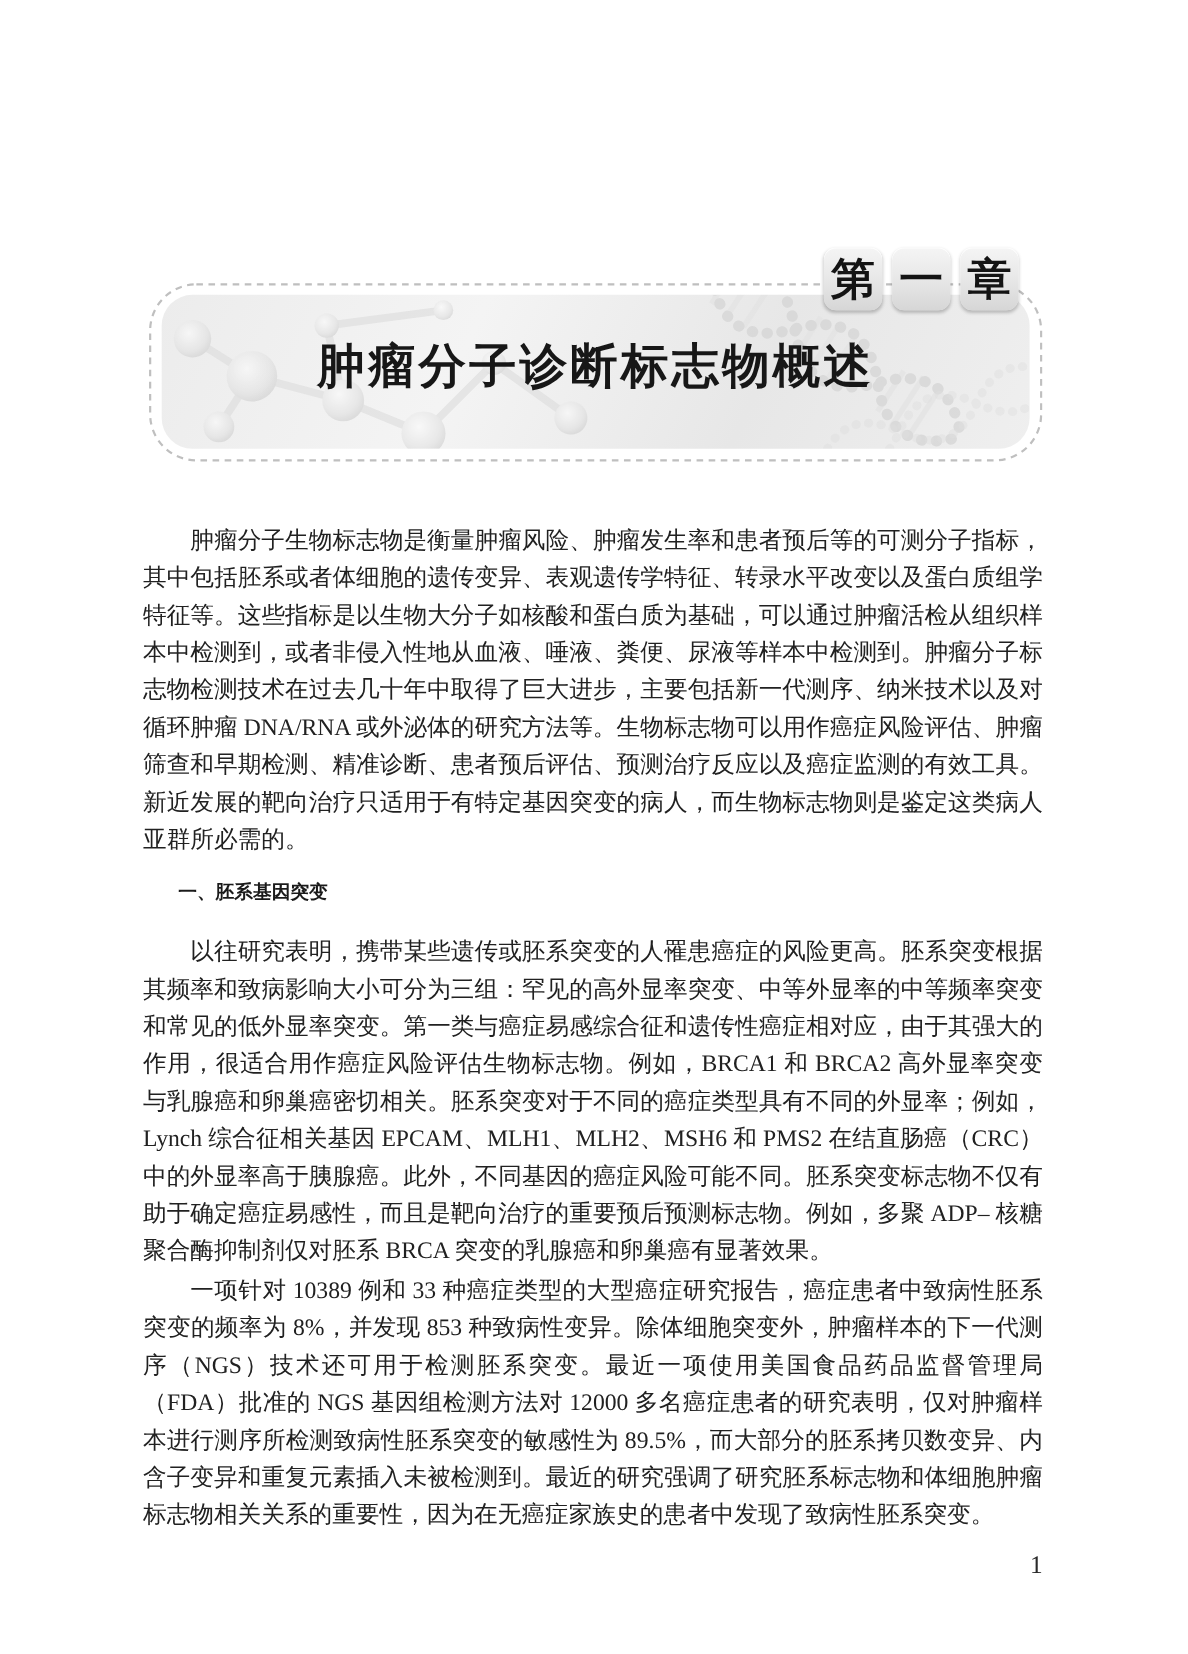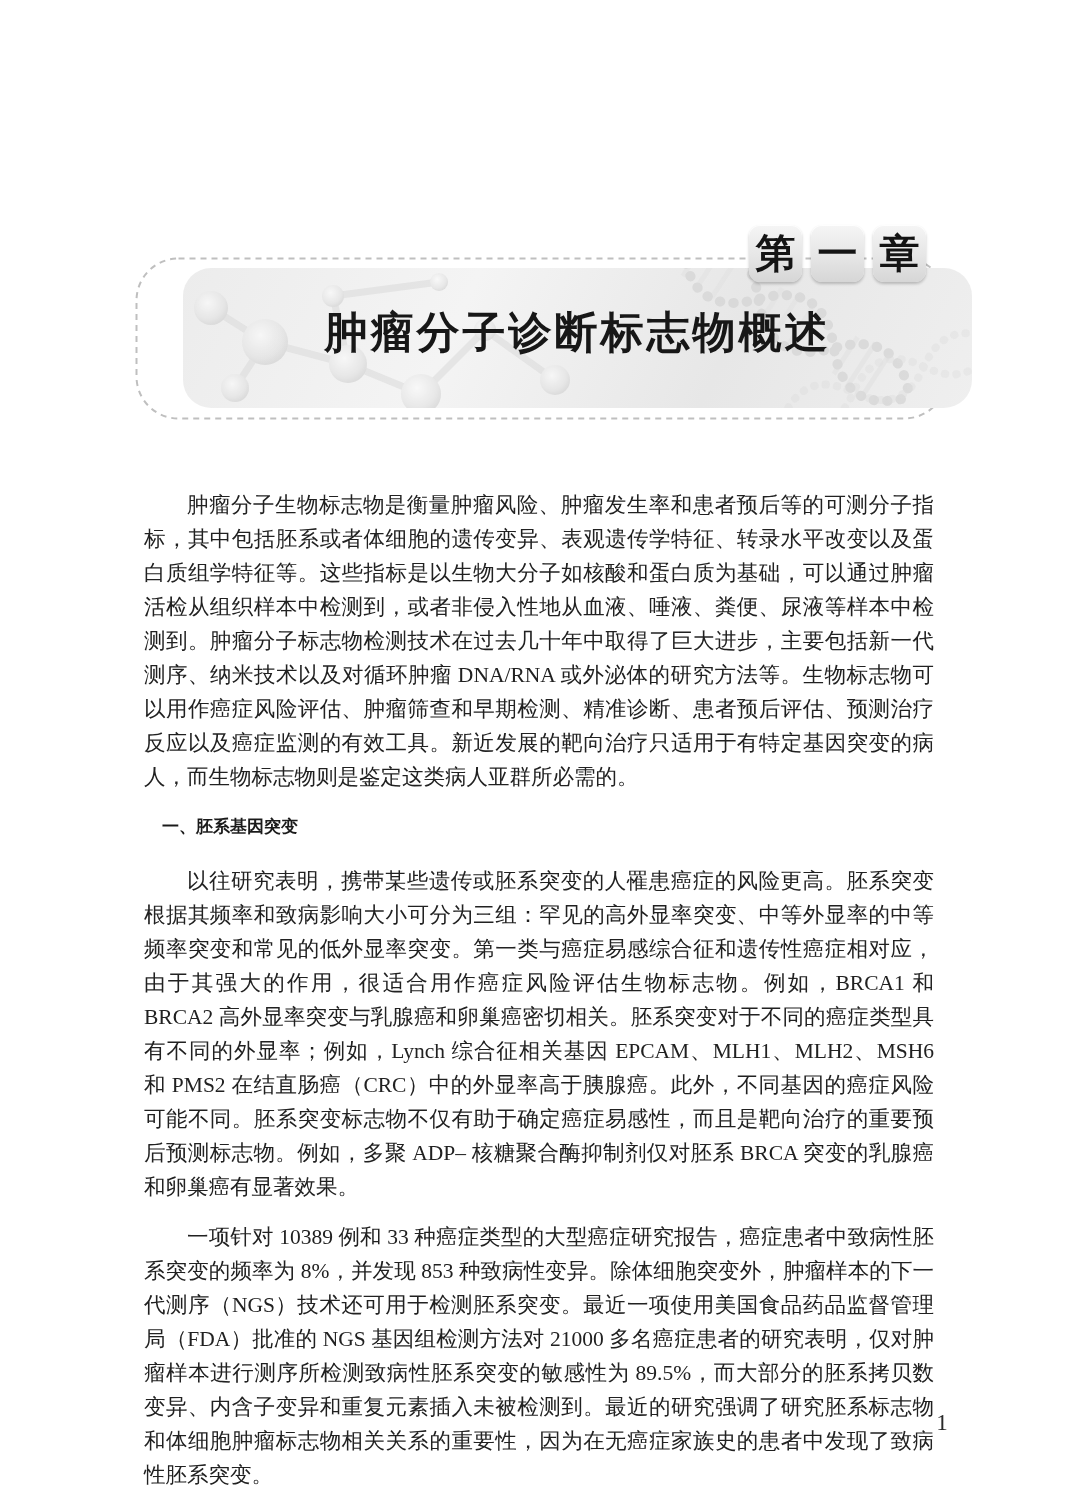--- a/index.html
+++ b/index.html
@@ -12,21 +12,20 @@
   }
   .page{position:absolute;left:0;top:0;width:1080px;height:1504px;background:#fff;}
 
   
   .banner-wrap{position:absolute;left:135px;top:257px;width:813px;height:163px;}
   .banner-dashed{position:absolute;left:0;top:0;width:813px;height:163px;}
   .banner-inner{
     position:absolute;left:12px;top:11px;width:789px;height:140px;
     border-radius:28px;overflow:hidden;
     background:linear-gradient(115deg,#ececec 0%,#f4f4f4 35%,#e7e7e7 68%,#efefef 100%);
-    margin-left:36px;
   }
   .banner-art{position:absolute;left:0;top:0;width:789px;height:140px;opacity:.7;}
   .banner-title{
     position:absolute;left:0;top:50%;width:100%;
     transform:translateY(-58%);
     text-align:center;
     font-size:43px;font-weight:700;color:#171717;
     letter-spacing:3px;
     font-family:"Liberation Serif","DejaVu Serif",serif;
   }
@@ -39,21 +38,21 @@
     font-size:40px;font-weight:700;color:#141414;
     font-family:"Liberation Serif","DejaVu Serif",serif;
   }
 
   
   .article{
     position:absolute;left:128px;top:472px;width:822px;
     font-size:21.5px;line-height:34px;color:#212121;
     text-align:justify;
   }
-  .article p{margin:16px;text-indent:2em;}
+  .article p{margin:2px;text-indent:2em;}
   .section-heading{
     margin:14px 0 20px 0;
     text-indent:2em;
     font-family:"Liberation Sans","DejaVu Sans",sans-serif;
     font-weight:700;font-size:17px;color:#1a1a1a;
     line-height:34px;
   }
 
   
   .page-number{
@@ -136,17 +135,17 @@
       <div class="chapter-box">第</div>
       <div class="chapter-box">一</div>
       <div class="chapter-box">章</div>
     </div>
   </div>
 
   <div class="article">
     <p>肿瘤分子生物标志物是衡量肿瘤风险、肿瘤发生率和患者预后等的可测分子指标，其中包括胚系或者体细胞的遗传变异、表观遗传学特征、转录水平改变以及蛋白质组学特征等。这些指标是以生物大分子如核酸和蛋白质为基础，可以通过肿瘤活检从组织样本中检测到，或者非侵入性地从血液、唾液、粪便、尿液等样本中检测到。肿瘤分子标志物检测技术在过去几十年中取得了巨大进步，主要包括新一代测序、纳米技术以及对循环肿瘤 DNA/RNA 或外泌体的研究方法等。生物标志物可以用作癌症风险评估、肿瘤筛查和早期检测、精准诊断、患者预后评估、预测治疗反应以及癌症监测的有效工具。新近发展的靶向治疗只适用于有特定基因突变的病人，而生物标志物则是鉴定这类病人亚群所必需的。</p>
     <h2 class="section-heading">一、胚系基因突变</h2>
     <p>以往研究表明，携带某些遗传或胚系突变的人罹患癌症的风险更高。胚系突变根据其频率和致病影响大小可分为三组：罕见的高外显率突变、中等外显率的中等频率突变和常见的低外显率突变。第一类与癌症易感综合征和遗传性癌症相对应，由于其强大的作用，很适合用作癌症风险评估生物标志物。例如，BRCA1 和 BRCA2 高外显率突变与乳腺癌和卵巢癌密切相关。胚系突变对于不同的癌症类型具有不同的外显率；例如，Lynch 综合征相关基因 EPCAM、MLH1、MLH2、MSH6 和 PMS2 在结直肠癌（CRC）中的外显率高于胰腺癌。此外，不同基因的癌症风险可能不同。胚系突变标志物不仅有助于确定癌症易感性，而且是靶向治疗的重要预后预测标志物。例如，多聚 ADP– 核糖聚合酶抑制剂仅对胚系 BRCA 突变的乳腺癌和卵巢癌有显著效果。</p>
-    <p>一项针对 10389 例和 33 种癌症类型的大型癌症研究报告，癌症患者中致病性胚系突变的频率为 8%，并发现 853 种致病性变异。除体细胞突变外，肿瘤样本的下一代测序（NGS）技术还可用于检测胚系突变。最近一项使用美国食品药品监督管理局（FDA）批准的 NGS 基因组检测方法对 21000 多名癌症患者的研究表明，仅对肿瘤样本进行测序所检测致病性胚系突变的敏感性为 89.5%，而大部分的胚系拷贝数变异、内含子变异和重复元素插入未被检测到。最近的研究强调了研究胚系标志物和体细胞肿瘤标志物相关关系的重要性，因为在无癌症家族史的患者中发现了致病性胚系突变。</p>
+    <p>一项针对 10389 例和 33 种癌症类型的大型癌症研究报告，癌症患者中致病性胚系突变的频率为 8%，并发现 853 种致病性变异。除体细胞突变外，肿瘤样本的下一代测序（NGS）技术还可用于检测胚系突变。最近一项使用美国食品药品监督管理局（FDA）批准的 NGS 基因组检测方法对 12000 多名癌症患者的研究表明，仅对肿瘤样本进行测序所检测致病性胚系突变的敏感性为 89.5%，而大部分的胚系拷贝数变异、内含子变异和重复元素插入未被检测到。最近的研究强调了研究胚系标志物和体细胞肿瘤标志物相关关系的重要性，因为在无癌症家族史的患者中发现了致病性胚系突变。</p>
   </div>
 
   <div class="page-number">1</div>
 </div>
 
 </body></html>

